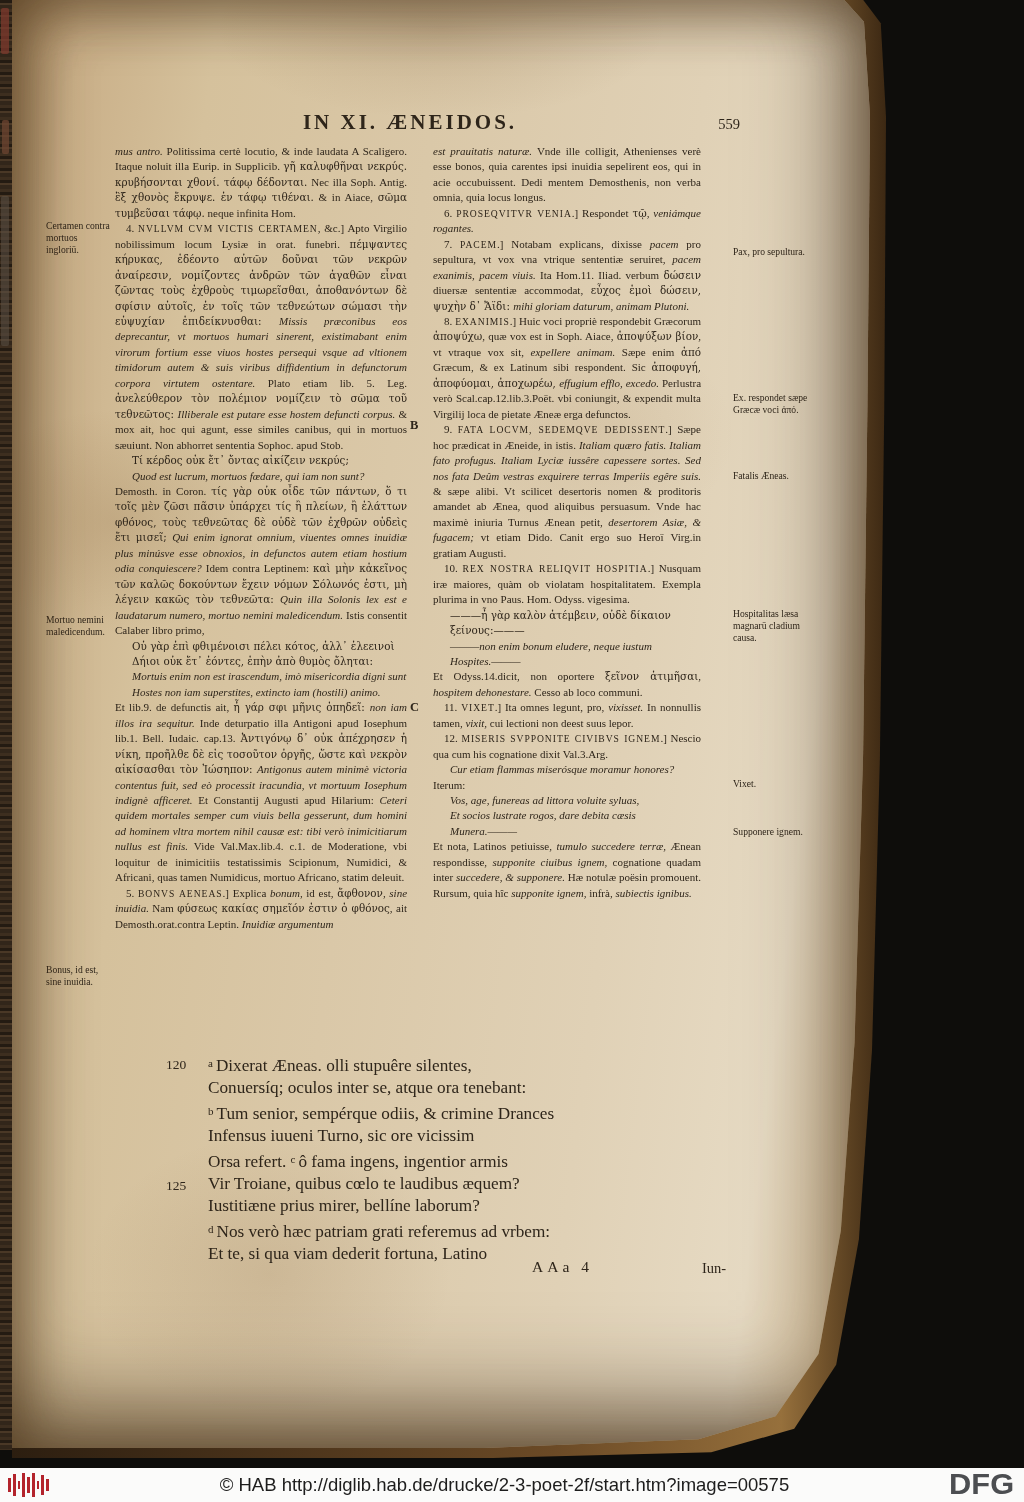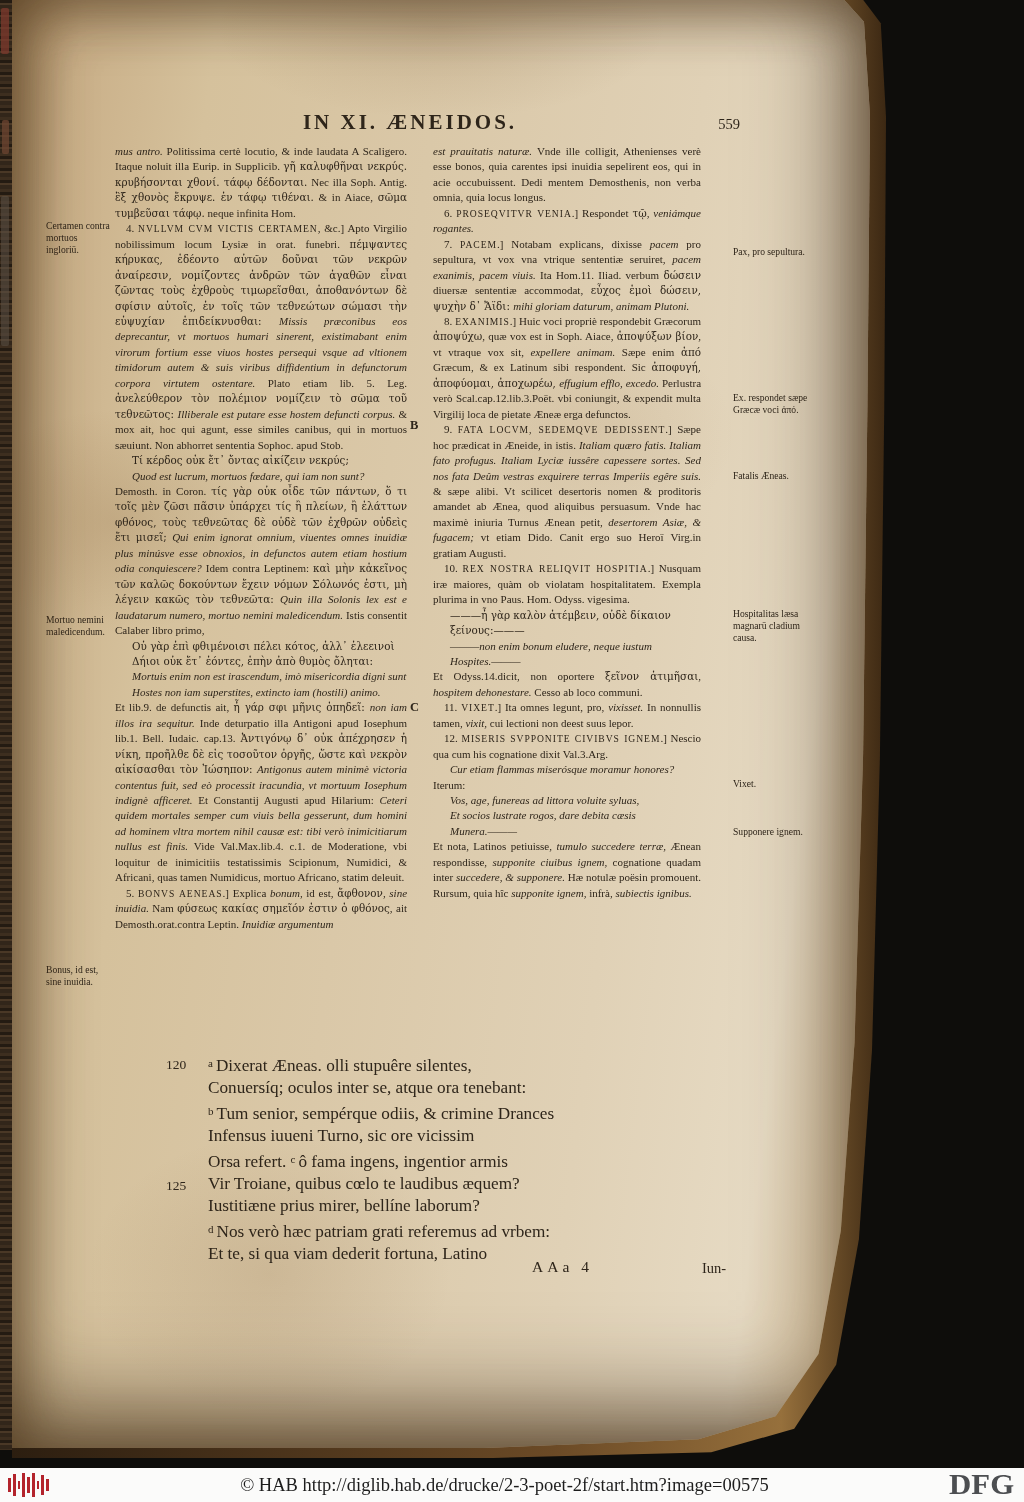--- a/index.html
+++ b/index.html
@@ -52,21 +52,21 @@
   .gutter-letter{position:absolute;left:398px;font-size:12.5px;font-weight:bold;}
   
   .verse{position:absolute;left:196px;top:1052px;width:480px;font-size:17.2px;line-height:22.4px;}
   .vline{position:relative;white-space:nowrap;}
   .vnum{position:absolute;left:-42px;top:2px;font-size:13.5px;}
   .vref{font-size:11px;vertical-align:4px;margin-right:3px;}
   .sig-mark{position:absolute;left:520px;top:1258px;font-size:15.5px;letter-spacing:4px;}
   .catchword{position:absolute;left:690px;top:1260px;font-size:14.5px;}
   
   .footer{position:absolute;left:0;bottom:0;width:1024px;height:34px;background:#fbfbfa;
-    display:flex;align-items:center;font-family:Liberation Serif, serif;}
+    display:flex;align-items:center;font-family:Liberation Sans, sans-serif;}
   .hab-logo{margin-left:8px;flex:0 0 auto;display:block;}
   .footer-text{flex:1 1 auto;text-align:center;font-size:18.5px;color:#1d1d1d;white-space:nowrap;}
   .dfg-logo{flex:0 0 auto;margin-right:10px;font-size:28px;font-weight:bold;color:#4c4e51;
     transform:scaleX(1.1) scaleY(1.05);transform-origin:right center;letter-spacing:0;}
 </style>
 </head>
 <body>
 
 <div class="scan">
   <div class="left-edge">

